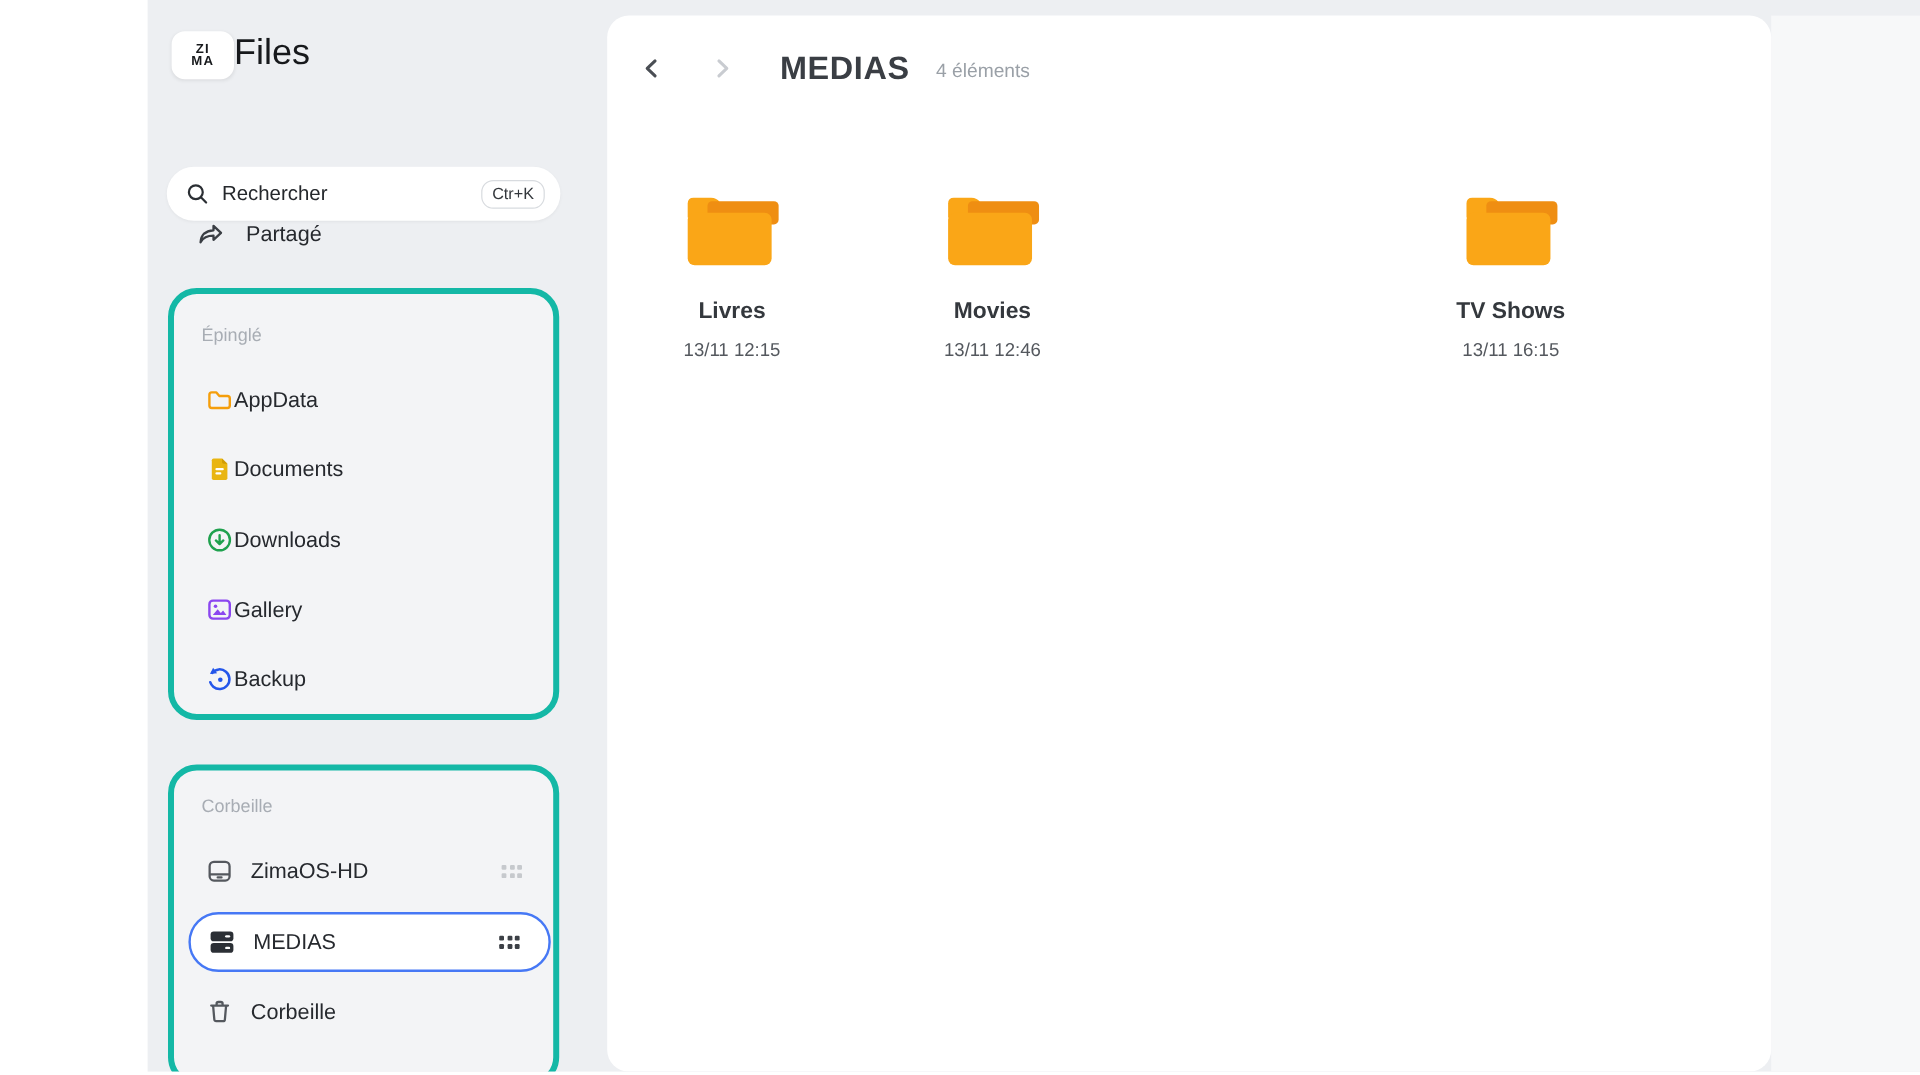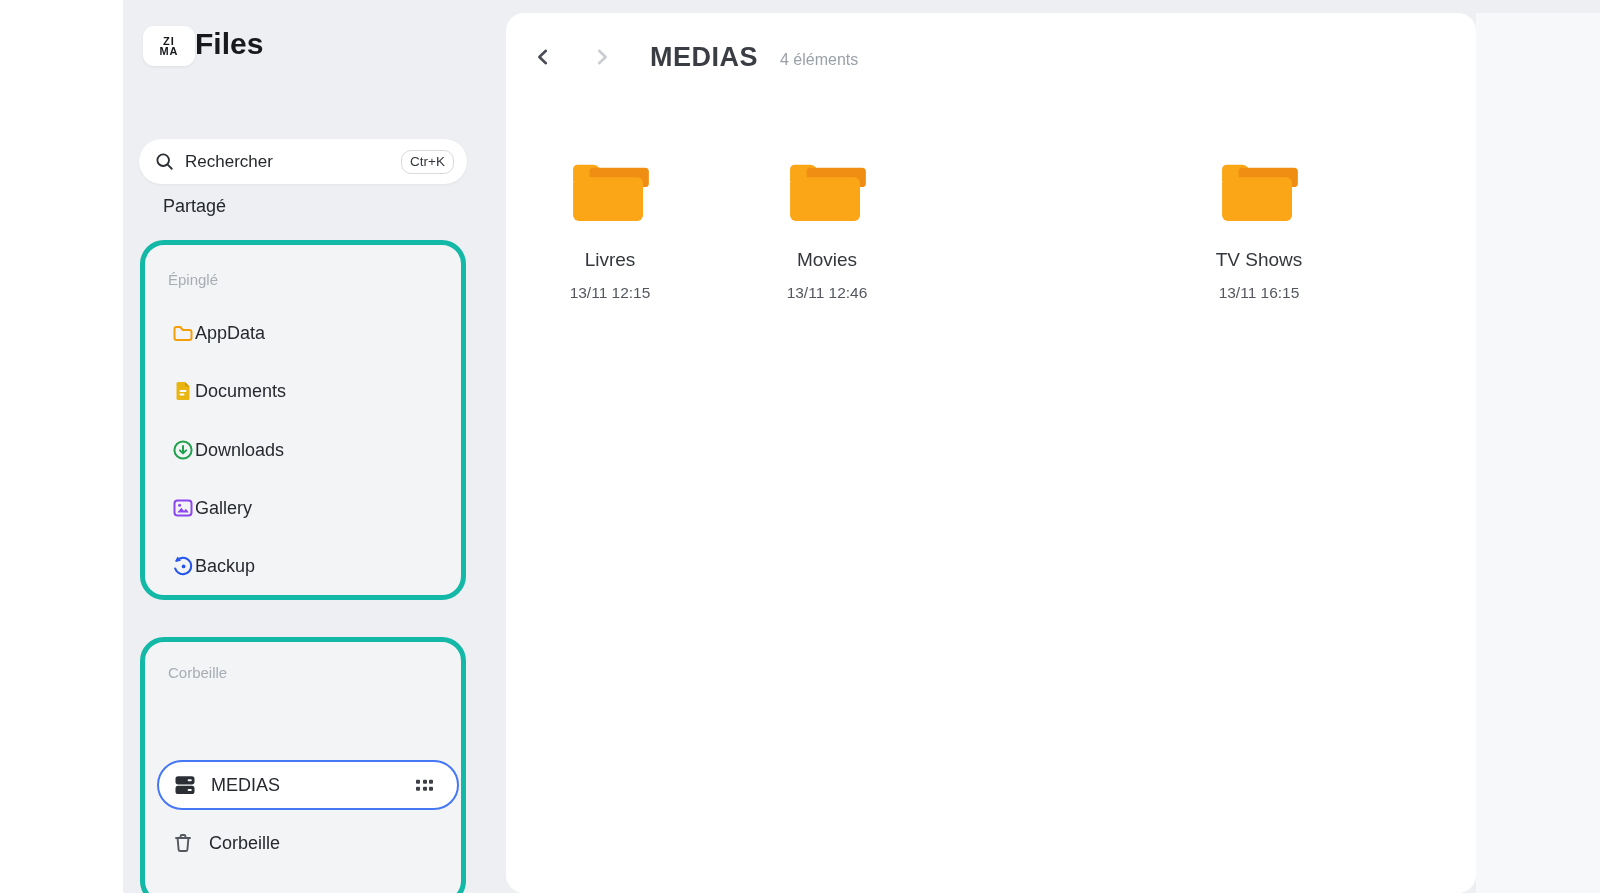--- a/index.html
+++ b/index.html
@@ -5,30 +5,30 @@
   * { margin:0; padding:0; box-sizing:border-box; }
   html,body { width:1600px; height:896px; background:#ffffff; font-family:"Liberation Sans", sans-serif; overflow:hidden; }
 
   .app { position:absolute; left:123px; top:0; width:1477px; height:893px; background:#edeff2; overflow:hidden; }
   .right-strip { position:absolute; left:1353px; top:13px; right:0; bottom:0; background:#f7f8f9; }
 
   
   .logo { position:absolute; left:20px; top:26px; width:52px; height:40px; background:#fff; border-radius:11px;
           box-shadow:0 1px 3px rgba(0,0,0,.07); display:flex; flex-direction:column; align-items:center; justify-content:center; }
   .logo span { font-size:11px; font-weight:800; letter-spacing:1px; line-height:10.5px; color:#17191c; }
-  .files-title { position:absolute; left:72px; top:27px; font-size:30px; font-weight:700; color:#17191c; }
+  .files-title { position:absolute; left:72px; top:27px; font-size:30px; font-weight:400; color:#17191c; }
 
   .searchbar { position:absolute; left:16px; top:103px; width:328px; height:45px; background:#fff; border-radius:23px;
                box-shadow:0 1px 3px rgba(0,0,0,.05); display:flex; align-items:center; padding:0 13px 0 15px; gap:10px;margin-top:36px; }
   .searchbar input { flex:1; border:none; outline:none; background:transparent; font-size:17px; color:#202327;
                      font-family:"Liberation Sans", sans-serif; min-width:0; }
   .searchbar input::placeholder { color:#25282c; opacity:1; }
   .kbd-badge { border:1.5px solid #d8dbdf; border-radius:10px; padding:3px 8px 4px; font-size:13.5px; font-weight:500; color:#33373c; background:#fff; white-space:nowrap; }
 
-  .shared-row { position:absolute; left:40px; top:180px; height:30px; display:flex; align-items:center; gap:16px; cursor:pointer;flex-direction:column; }
+  .shared-row { position:absolute; left:40px; top:180px; height:30px; display:flex; align-items:center; gap:16px; cursor:pointer; }
 
   .side-label { font-size:18px; font-weight:500; color:#26292e; }
 
   .card { position:absolute; left:17px; width:326px; background:#f3f4f6; border:5px solid #14b8a6; border-radius:24px; }
   .card.pinned { top:240px; height:360px; }
   .card.storage { top:637px; height:268px; }
   .card-header { position:absolute; left:23px; font-size:15px; color:#a8adb4; }
   .card.pinned .card-header { top:26px; }
   .card.storage .card-header { top:22px; }
 
@@ -47,21 +47,21 @@
   
   .main-card { position:absolute; left:383px; top:13px; width:970px; height:880px; background:#ffffff; border-radius:18px; overflow:hidden; }
   .main-header { position:absolute; left:14px; top:28px; height:32px; display:flex; align-items:center; }
   .nav-btn { width:24px; height:24px; display:flex; align-items:center; justify-content:center; cursor:pointer; }
   .nav-btn.back { margin-left:10px; }
   .nav-btn.fwd { margin-left:36px; }
   .main-title { margin-left:36px; font-size:27px; font-weight:600; letter-spacing:.5px; color:#3a3e44; }
   .main-count { margin-left:22px; padding-top:5px; font-size:16px; color:#9aa0a7; }
 
   .folder-tile { position:absolute; top:142px; width:170px; display:flex; flex-direction:column; align-items:center; cursor:pointer; }
-  .folder-name { margin-top:26px; font-size:19px; font-weight:400; color:#34383d; }
+  .folder-name { margin-top:26px; font-size:19px; font-weight:700; color:#34383d; }
   .folder-date { margin-top:13px; font-size:15.5px; color:#54585e; }
 
   svg { display:block; }
 </style>
 </head>
 <body>
 
 <div class="app">
   <div class="right-strip"></div>
 
@@ -130,20 +130,36 @@
         <path d="M4.0 7.6 L9.9 7.1 L6.6 2.5 Z" fill="#2456EA"></path>
         <circle cx="12.6" cy="12.4" r="1.9" fill="#2456EA"></circle>
       </svg>
       <span class="side-label">Backup</span>
     </div>
   </div>
 
   <div class="card storage">
     <div class="card-header">Corbeille</div>
 
+    <div class="drive-row" style="top:67px">
+      <svg width="24" height="24" viewBox="0 0 24 24">
+        <rect x="3.7" y="4.2" width="16.6" height="15.6" rx="3.6" fill="none" stroke="#54585e" stroke-width="1.9"></rect>
+        <line x1="3.7" y1="14.6" x2="20.3" y2="14.6" stroke="#54585e" stroke-width="1.9"></line>
+        <line x1="10.4" y1="17.2" x2="13.6" y2="17.2" stroke="#54585e" stroke-width="1.9" stroke-linecap="round"></line>
+      </svg>
+      <span class="side-label">ZimaOS-HD</span>
+      <span class="dots light row-dots" style="right:2px">
+        <i></i>
+          <i></i>
+          <i></i>
+          <i></i>
+          <i></i>
+          <i></i>
+      </span>
+    </div>
 
     <div class="sel-pill">
       <svg width="24" height="24" viewBox="0 0 24 24">
         <rect x="2.5" y="3.2" width="19" height="8.2" rx="2.6" fill="#2b2f35"></rect>
         <rect x="2.5" y="12.8" width="19" height="8.2" rx="2.6" fill="#2b2f35"></rect>
         <rect x="14.6" y="6.3" width="4.2" height="2" rx="1" fill="#fff"></rect>
         <rect x="14.6" y="15.9" width="4.2" height="2" rx="1" fill="#fff"></rect>
       </svg>
       <span class="side-label">MEDIAS</span>
       <span class="dots dark row-dots" style="right:24px">

